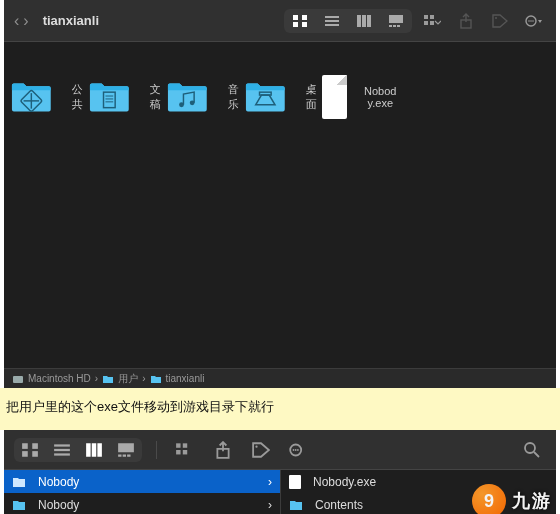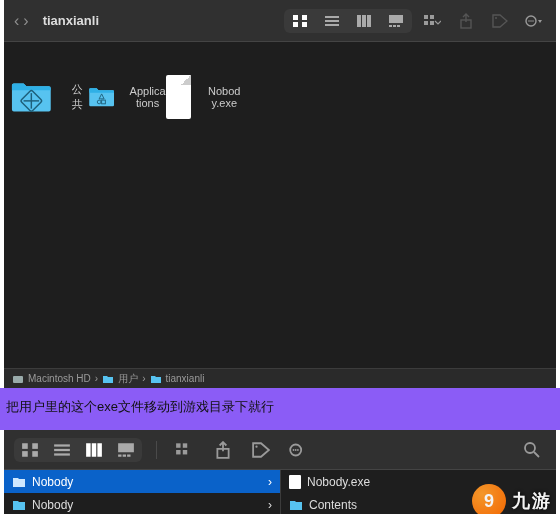--- a/index.html
+++ b/index.html
@@ -19,26 +19,26 @@
   .grid-area { padding: 12px 6px; display: flex; flex-wrap: wrap; gap: 0; align-content: flex-start; }
   .item { width: 78px; height: 86px; display: flex; flex-direction: row; align-items: center; justify-content: flex-end; gap: 14px; }
   .folder-icon { width: 44px; height: 36px; position: relative; }
   .folder-icon svg { width: 100%; height: 100%; }
   .file-icon { width: 36px; height: 44px; background: #fff; border-radius: 2px; position: relative; }
   .file-icon::after { content: ""; position: absolute; right: 0; top: 0; width: 10px; height: 10px; background: linear-gradient(135deg, #fff 50%, #ccc 50%); }
   .item-label { font-size: 11px; color: #ccc; text-align: center; word-break: break-all; max-width: 76px; }
   .pathbar { position: absolute; bottom: 0; left: 0; right: 0; height: 20px; background: #2a2a2a; display: flex; align-items: center; padding: 0 8px; font-size: 10px; color: #9a9a9a; gap: 4px; border-top: 1px solid #3c3c3c; }
   .pathbar .crumb { display: flex; align-items: center; gap: 4px; }
   .mini-folder { width: 12px; height: 10px; display: inline-block; }
-  .caption { padding: 10px 6px 14px; font-size: 13px; color: #111; background: #8b5cf6; }
+  .caption { padding: 10px 6px 14px; font-size: 13px; color: #111; background: #fef9c3; }
   .finder2 { background: #1e1e1e; width: 552px; height: 86px; margin: 0 auto; position: relative; }
   .toolbar2 { height: 40px; background: #303030; display: flex; align-items: center; padding: 0 10px; gap: 10px; border-bottom: 1px solid #444; }
   .cols { display: flex; height: 46px; }
   .col { width: 50%; display: flex; flex-direction: column; }
-  .col-row { height: 23px; display: flex; align-items: center; padding: 0 8px; gap: 6px; font-size: 12px; }
+  .col-row { height: 23px; display: flex; align-items: center; padding: 0 8px; gap: 12px; font-size: 12px; }
   .col-row.selected { background: #0a62c9; color: #fff; }
   .col-row .chev { margin-left: auto; color: inherit; font-size: 12px; }
   .col-row-icon { width: 14px; height: 12px; flex: 0 0 auto; }
   .doc-s { width: 12px; height: 14px; background: #fff; border-radius: 1px; flex: 0 0 auto; }
   .col + .col { border-left: 1px solid #3c3c3c; }
   .watermark { position: absolute; right: 4px; bottom: -2px; display: flex; align-items: center; gap: 6px; opacity: 0.95; }
   .wm-logo { width: 34px; height: 34px; border-radius: 50%; background: radial-gradient(circle at 30% 30%, #ff9e2c, #ff6a00); display: flex; align-items: center; justify-content: center; color: #fff; font-size: 18px; font-weight: 700; }
   .wm-text { color: #fff; font-size: 18px; font-weight: 700; letter-spacing: 2px; text-shadow: 0 0 4px #000; }
   .divider { width: 1px; height: 18px; background: #4a4a4a; margin: 0 4px; }
 </style>
@@ -129,26 +129,48 @@
             <line x1="22" y1="14" x2="22" y2="30" stroke="#1e5f7a" stroke-width="1.5"></line>
             <line x1="14" y1="22" x2="30" y2="22" stroke="#1e5f7a" stroke-width="1.5"></line>
           </svg>
         </div>
         <div class="item-label">公共</div>
       </div>
       <div class="item">
         <div class="folder-icon">
           <svg viewBox="0 0 44 36">
             <use href="#folder-base"></use>
-            <path d="M22 13 l4 8 h-8 z" fill="none" stroke="#1e5f7a" stroke-width="1.5"></path>
-            <circle cx="18" cy="26" r="3" fill="none" stroke="#1e5f7a" stroke-width="1.5"></circle>
-            <rect x="22" y="23" width="6" height="6" fill="none" stroke="#1e5f7a" stroke-width="1.5"></rect>
-          </svg>
-        </div>
-        <div class="item-label">Applications</div>
+            <rect x="16" y="13" width="12" height="16" fill="none" stroke="#1e5f7a" stroke-width="1.5"></rect>
+            <line x1="18" y1="17" x2="26" y2="17" stroke="#1e5f7a"></line>
+            <line x1="18" y1="20" x2="26" y2="20" stroke="#1e5f7a"></line>
+            <line x1="18" y1="23" x2="26" y2="23" stroke="#1e5f7a"></line>
+          </svg>
+        </div>
+        <div class="item-label">文稿</div>
+      </div>
+      <div class="item">
+        <div class="folder-icon">
+          <svg viewBox="0 0 44 36">
+            <use href="#folder-base"></use>
+            <path d="M18 26 v-11 l11-2 v11" fill="none" stroke="#1e5f7a" stroke-width="1.5"></path>
+            <circle cx="16" cy="26" r="2.5" fill="#1e5f7a"></circle>
+            <circle cx="27" cy="24" r="2.5" fill="#1e5f7a"></circle>
+          </svg>
+        </div>
+        <div class="item-label">音乐</div>
+      </div>
+      <div class="item">
+        <div class="folder-icon">
+          <svg viewBox="0 0 44 36">
+            <use href="#folder-base"></use>
+            <path d="M12 26 l6-10 h8 l6 10 z" fill="none" stroke="#1e5f7a" stroke-width="1.5"></path>
+            <rect x="16" y="13" width="12" height="3" fill="none" stroke="#1e5f7a" stroke-width="1.5"></rect>
+          </svg>
+        </div>
+        <div class="item-label">桌面</div>
       </div>
       <div class="item">
         <div class="file-icon"></div>
         <div class="item-label">Nobody.exe</div>
       </div>
     </div>
 
   <div class="pathbar" id="pathbar1">
       <span class="crumb">
         <svg class="mini-folder" viewBox="0 0 12 10">

